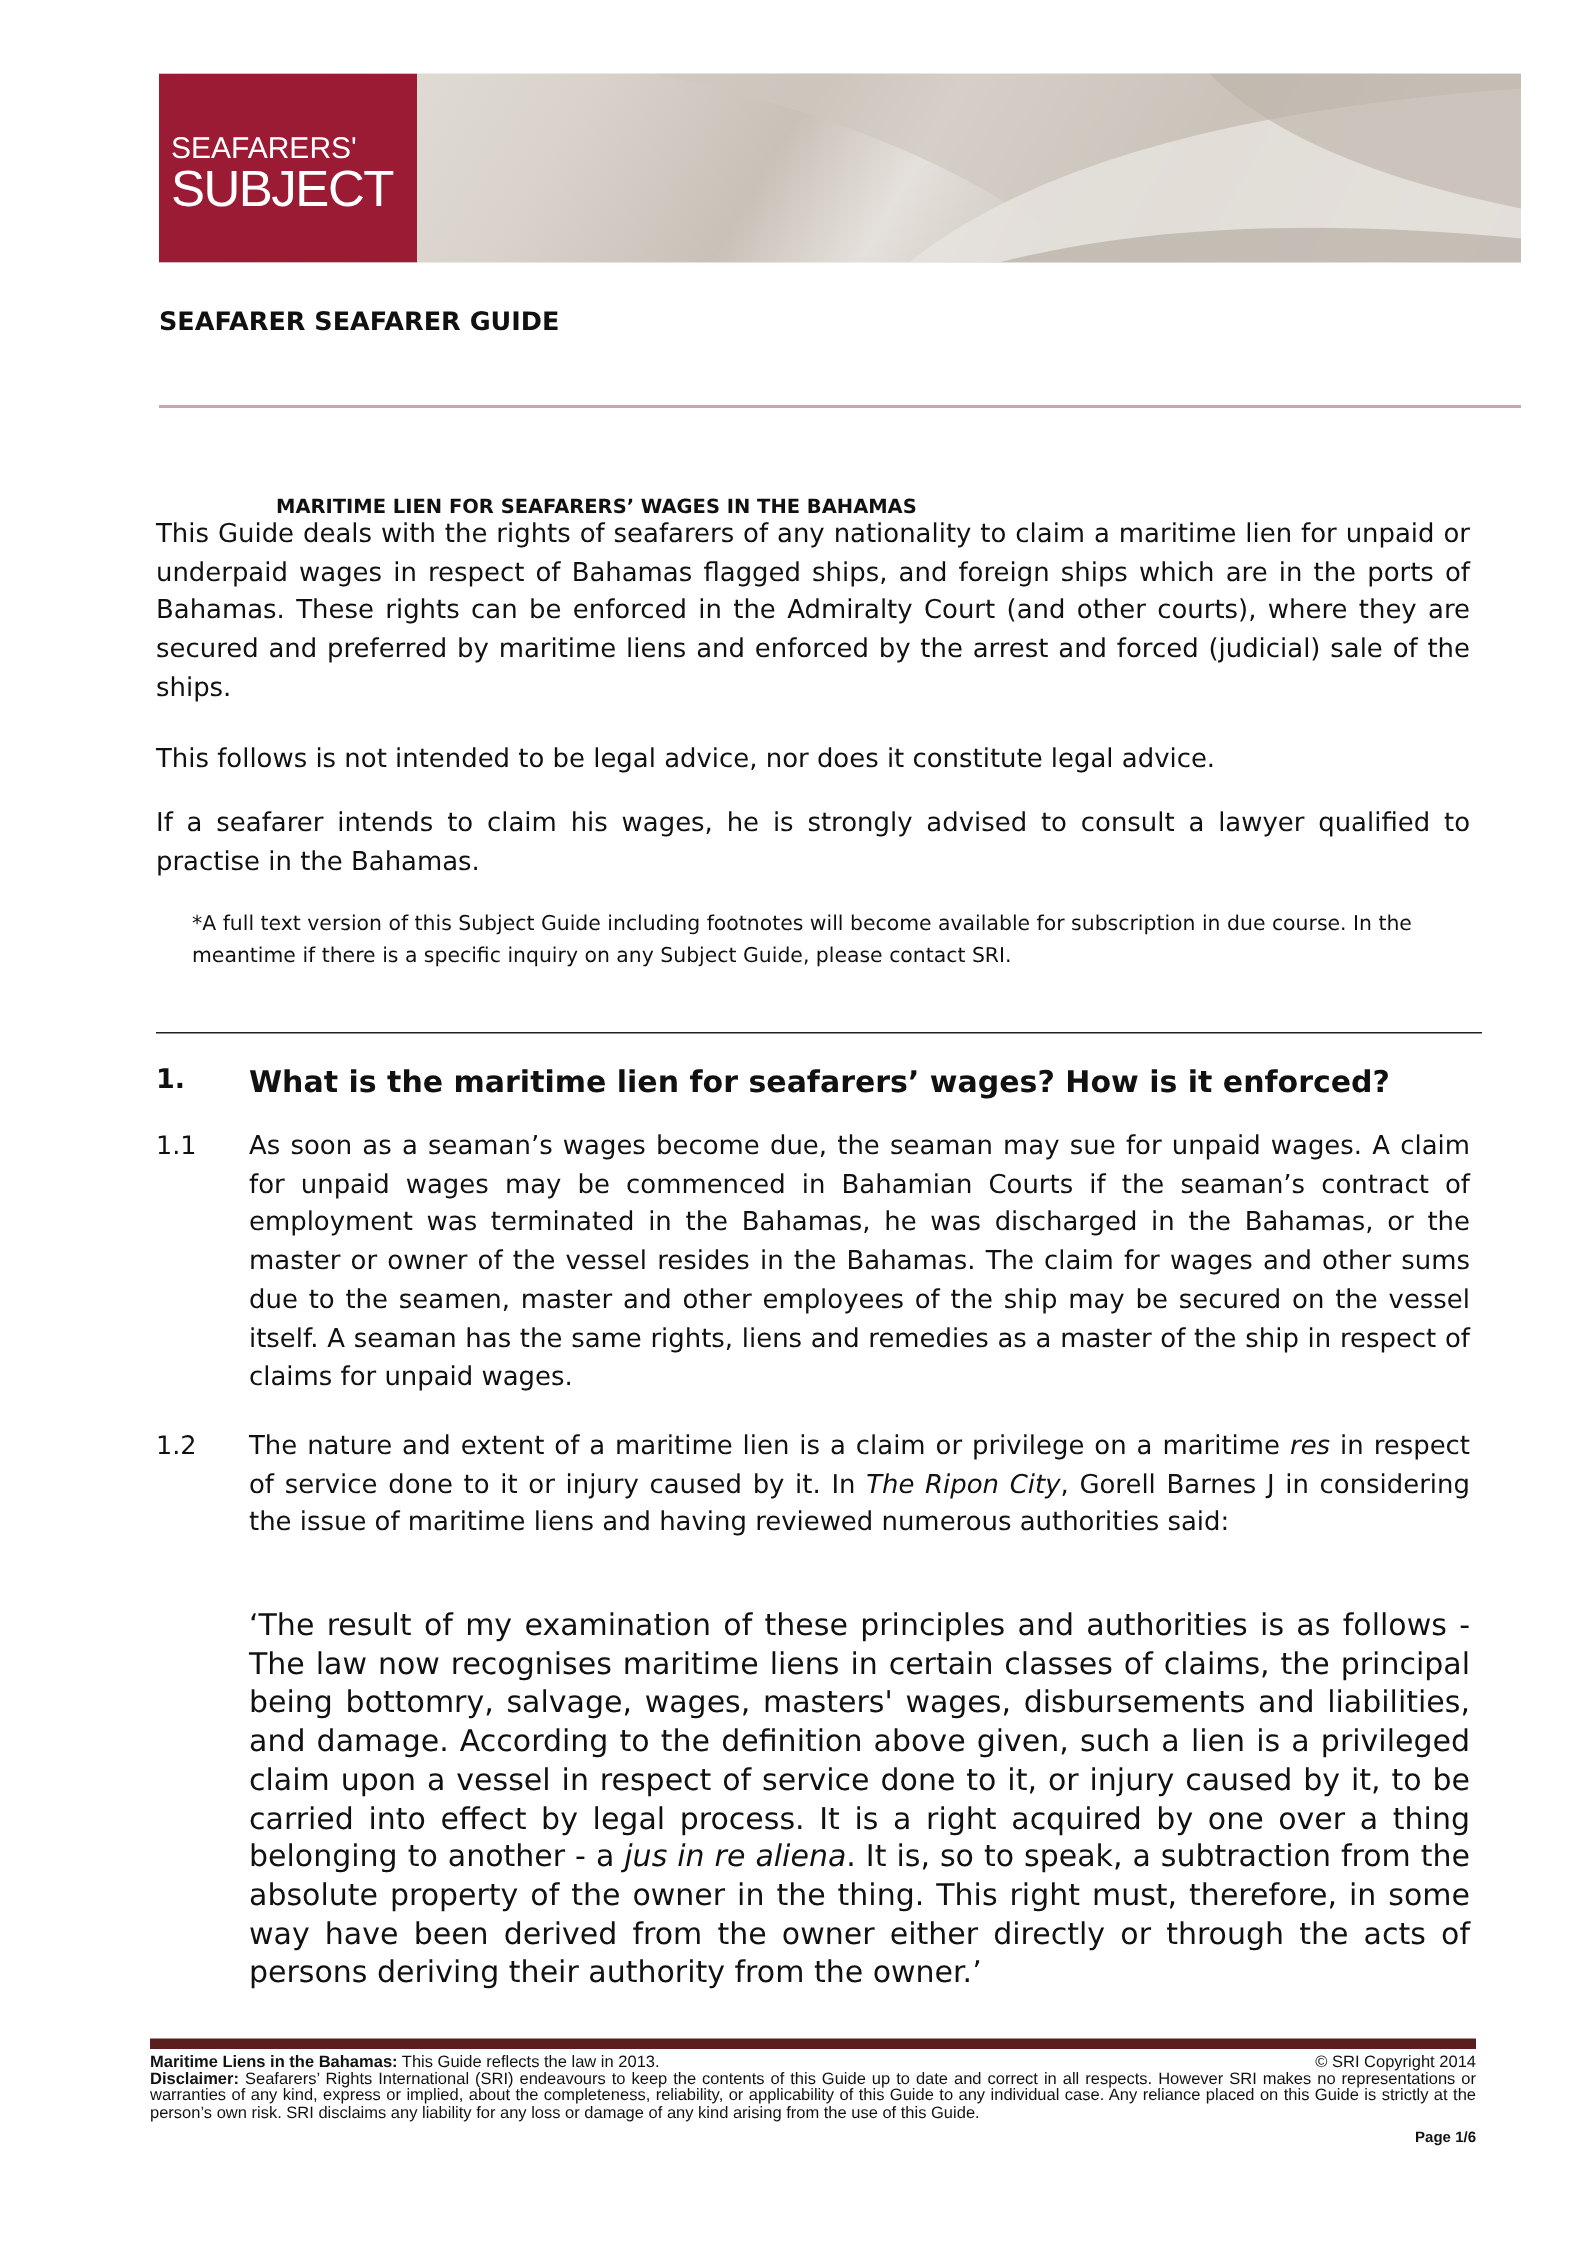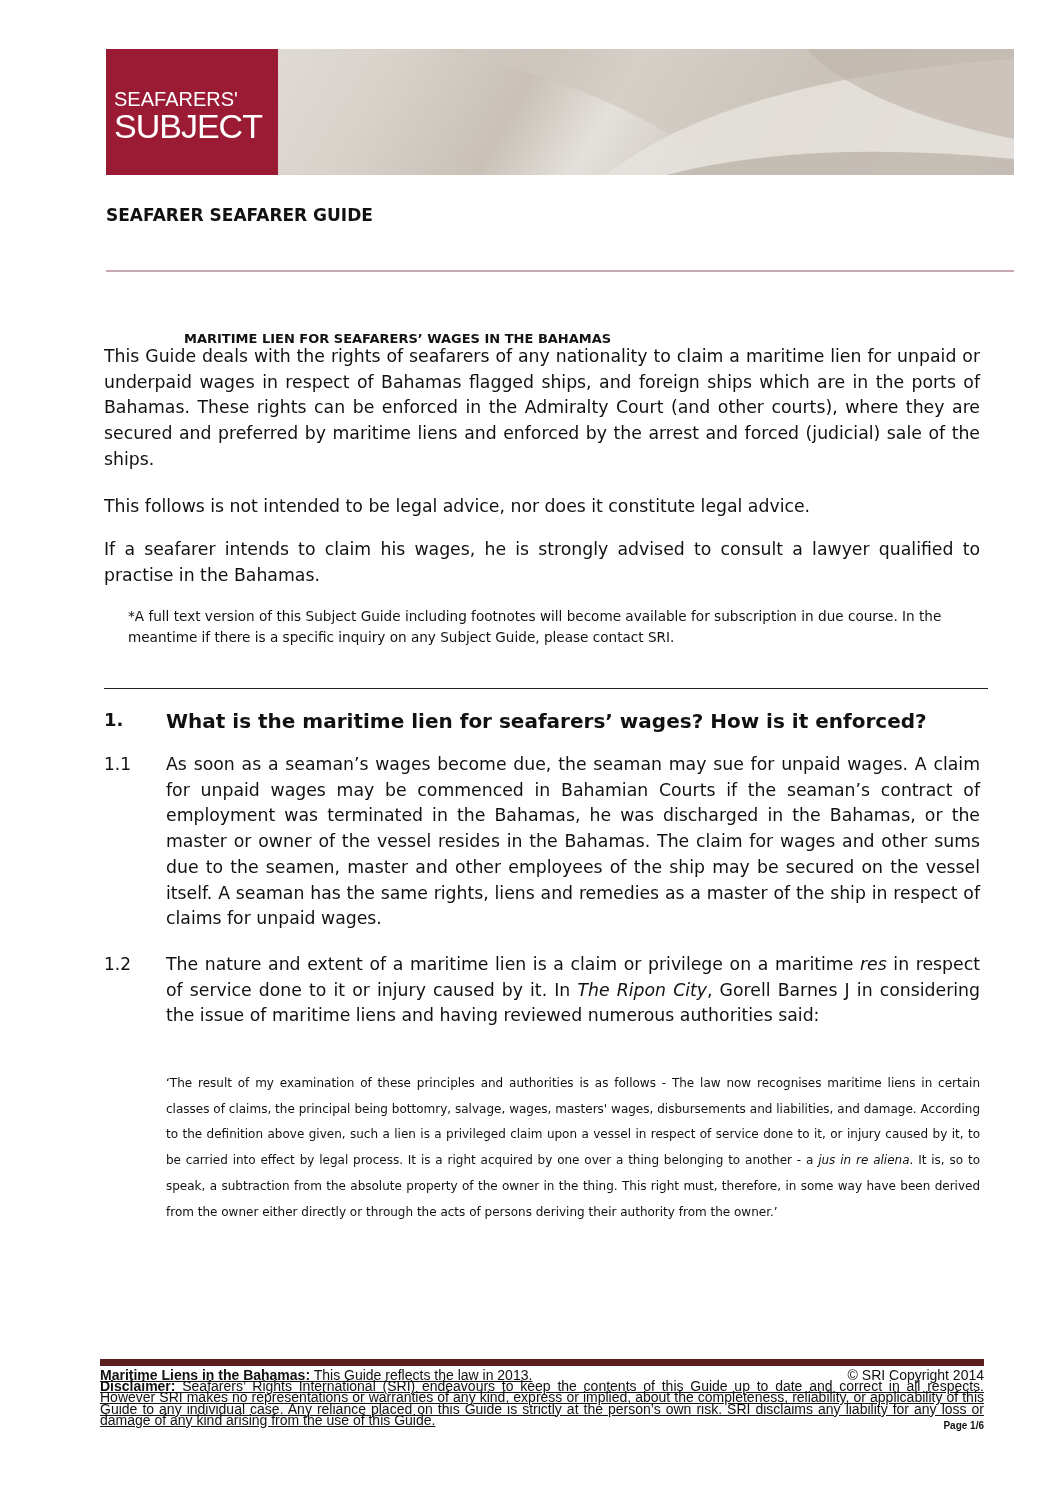--- a/index.html
+++ b/index.html
@@ -23,25 +23,25 @@
   .doc-title { position: absolute; left: 184px; top: 307px; font-weight: bold; font-size: 13px; margin-top: 24px; }
   .para { position: absolute; left: 104px; width: 876px; font-size: 17.3px; line-height: 25.7px;
           text-align: justify; }
   .note { position: absolute; left: 128px; width: 860px; font-size: 13.6px; line-height: 21px; }
   .rule-black { position: absolute; left: 104px; top: 688px; width: 884px; border-top: 1.5px solid #222; }
   .sec-num { position: absolute; left: 104px; top: 709px; font-weight: bold; font-size: 18px; }
   .sec-title { position: absolute; left: 166px; top: 709px; font-weight: bold; font-size: 20px; }
   .item-num { position: absolute; left: 104px; font-size: 17px; }
   .item-text { position: absolute; left: 166px; width: 814px; font-size: 17.3px; line-height: 25.7px;
                text-align: justify; }
-  .quote { position: absolute; left: 166px; top: 1071px; width: 814px; font-size: 12px;
+  .quote { position: absolute; left: 166px; top: 1071px; width: 814px; font-size: 20px;
            line-height: 25.7px; text-align: justify; }
   .footer-bar { position: absolute; left: 100px; top: 1359px; width: 884px; height: 7px; background: #5b1e1e; }
-  .footer { position: absolute; left: 100px; top: 1370px; width: 884px; font-size: 14px; line-height: 11.2px;
-            font-family: "Liberation Sans", sans-serif; text-align: justify; text-decoration: underline; }
+  .footer { position: absolute; left: 100px; top: 1370px; width: 884px; font-size: 11px; line-height: 11.2px;
+            font-family: "Liberation Sans", sans-serif; text-align: justify; }
   .footer b { font-weight: bold; }
   .footer-copy { position: absolute; right: 0; top: 0; }
   .page-num { position: absolute; right: 74px; top: 1420px; font-size: 10px; font-weight: bold;
               font-family: "Liberation Sans", sans-serif; }
   i { font-style: italic; margin-top: 46px; }
 </style>
 </head>
 <body>
 
 <div class="banner">

